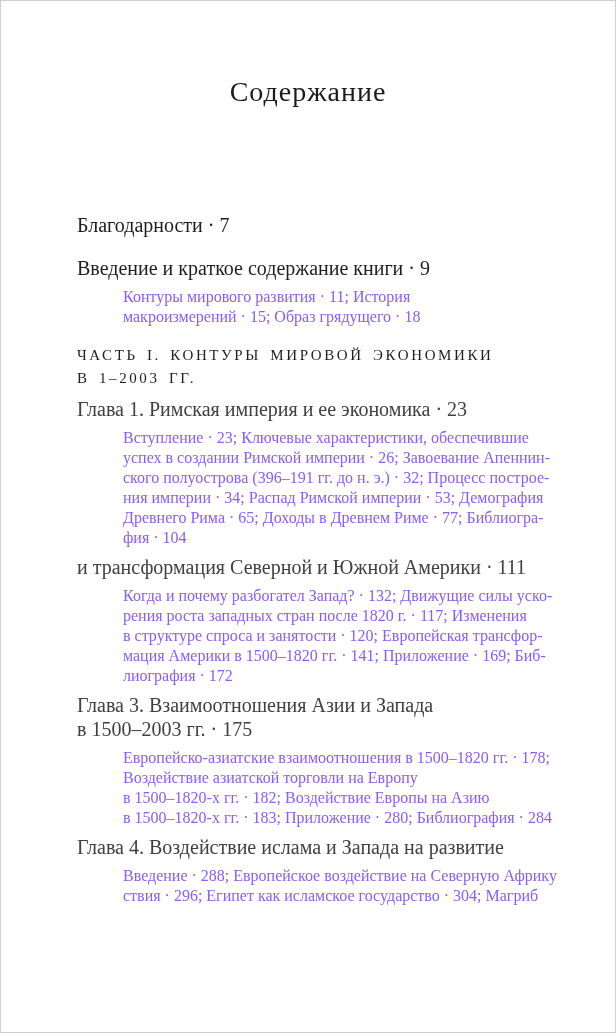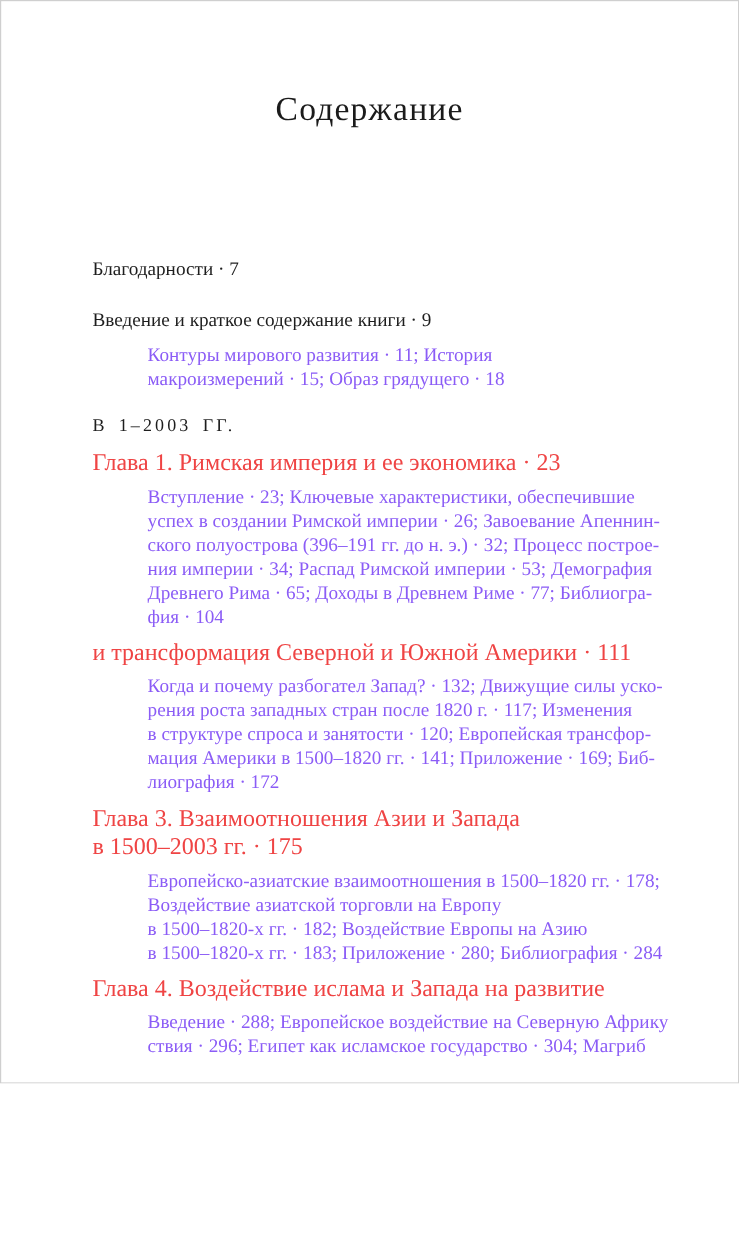--- a/index.html
+++ b/index.html
@@ -3,21 +3,21 @@
 <meta charset="utf-8">
 <style>
   html, body {
     margin: 0;
     padding: 0;
     background: #ffffff;
   }
   .page {
     position: relative;
     width: 616px;
-    height: 903px;
+    height: 1033px;
     box-sizing: border-box;
     background: #ffffff;
     border: 1px solid #cfcfcf;
     overflow: hidden;
     font-family: "Liberation Serif", "DejaVu Serif", serif;
     color: #1e1e1e;
   }
   .content {
     padding-left: 76px;
     padding-right: 14px;
@@ -26,21 +26,21 @@
     margin: 74px 0 0 0;
     font-weight: normal;
     font-size: 28px;
     line-height: 34px;
     text-align: center;
     letter-spacing: 1px;
     color: #1b1b1b;
   }
   .entry {
     margin-top: 19px;
-    font-size: 16px;
+    font-size: 20px;
     line-height: 24px;
     white-space: nowrap;
     color: #1e1e1e;
   }
   .entry-first {
     margin-top: 104px;
   }
   .sub {
     margin: 7px 0 0 46px;
     font-size: 16px;
@@ -58,21 +58,21 @@
     word-spacing: 3px;
     color: #1e1e1e;
   }
   .part-heading .line {
     white-space: nowrap;
   }
   .chapter-title {
     margin-top: 7px;
     font-size: 20px;
     line-height: 24px;
-    color: #ef4444;
+    color: #404040;
   }
   .chapter-title .line {
     white-space: nowrap;
   }
 </style>
 </head>
 <body>
 
 <div class="page">
   <h1 class="page-title">Содержание</h1>
@@ -81,20 +81,21 @@
 
     <div class="entry entry-first">Благодарности · 7</div>
 
     <div class="entry">Введение и краткое содержание книги · 9</div>
     <div class="sub">
       <div class="line">Контуры мирового развития · 11; История</div>
       <div class="line">макроизмерений · 15; Образ грядущего · 18</div>
     </div>
 
     <div class="part-heading">
+      <div class="line">ЧАСТЬ I. КОНТУРЫ МИРОВОЙ ЭКОНОМИКИ</div>
       <div class="line">В 1–2003 ГГ.</div>
     </div>
 
     <div>
       <div class="chapter-title">
         <div class="line">Глава 1. Римская империя и ее экономика · 23</div>
       </div>
       <div class="sub">
         <div class="line">Вступление · 23; Ключевые характеристики, обеспечившие</div>
         <div class="line">успех в создании Римской империи · 26; Завоевание Апеннин-</div>

